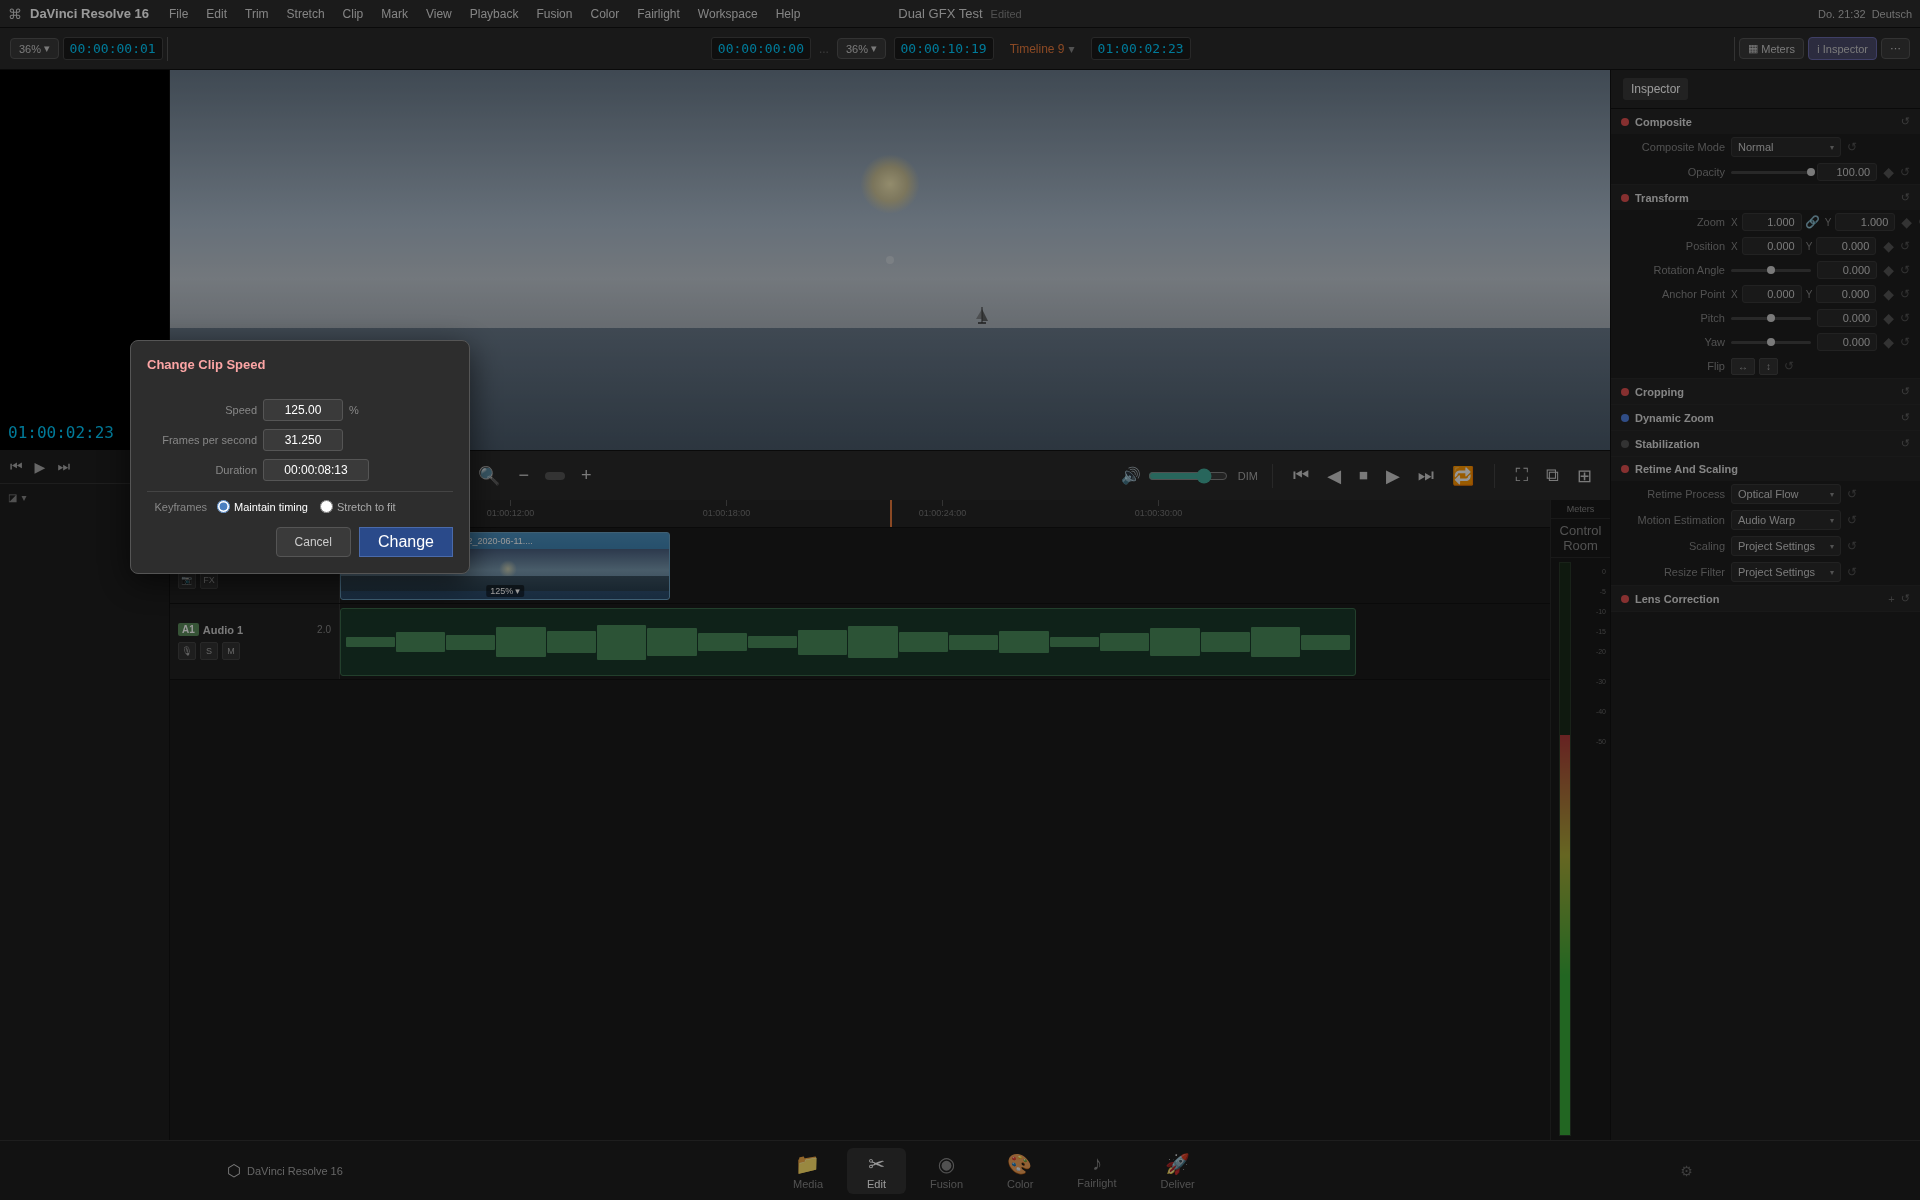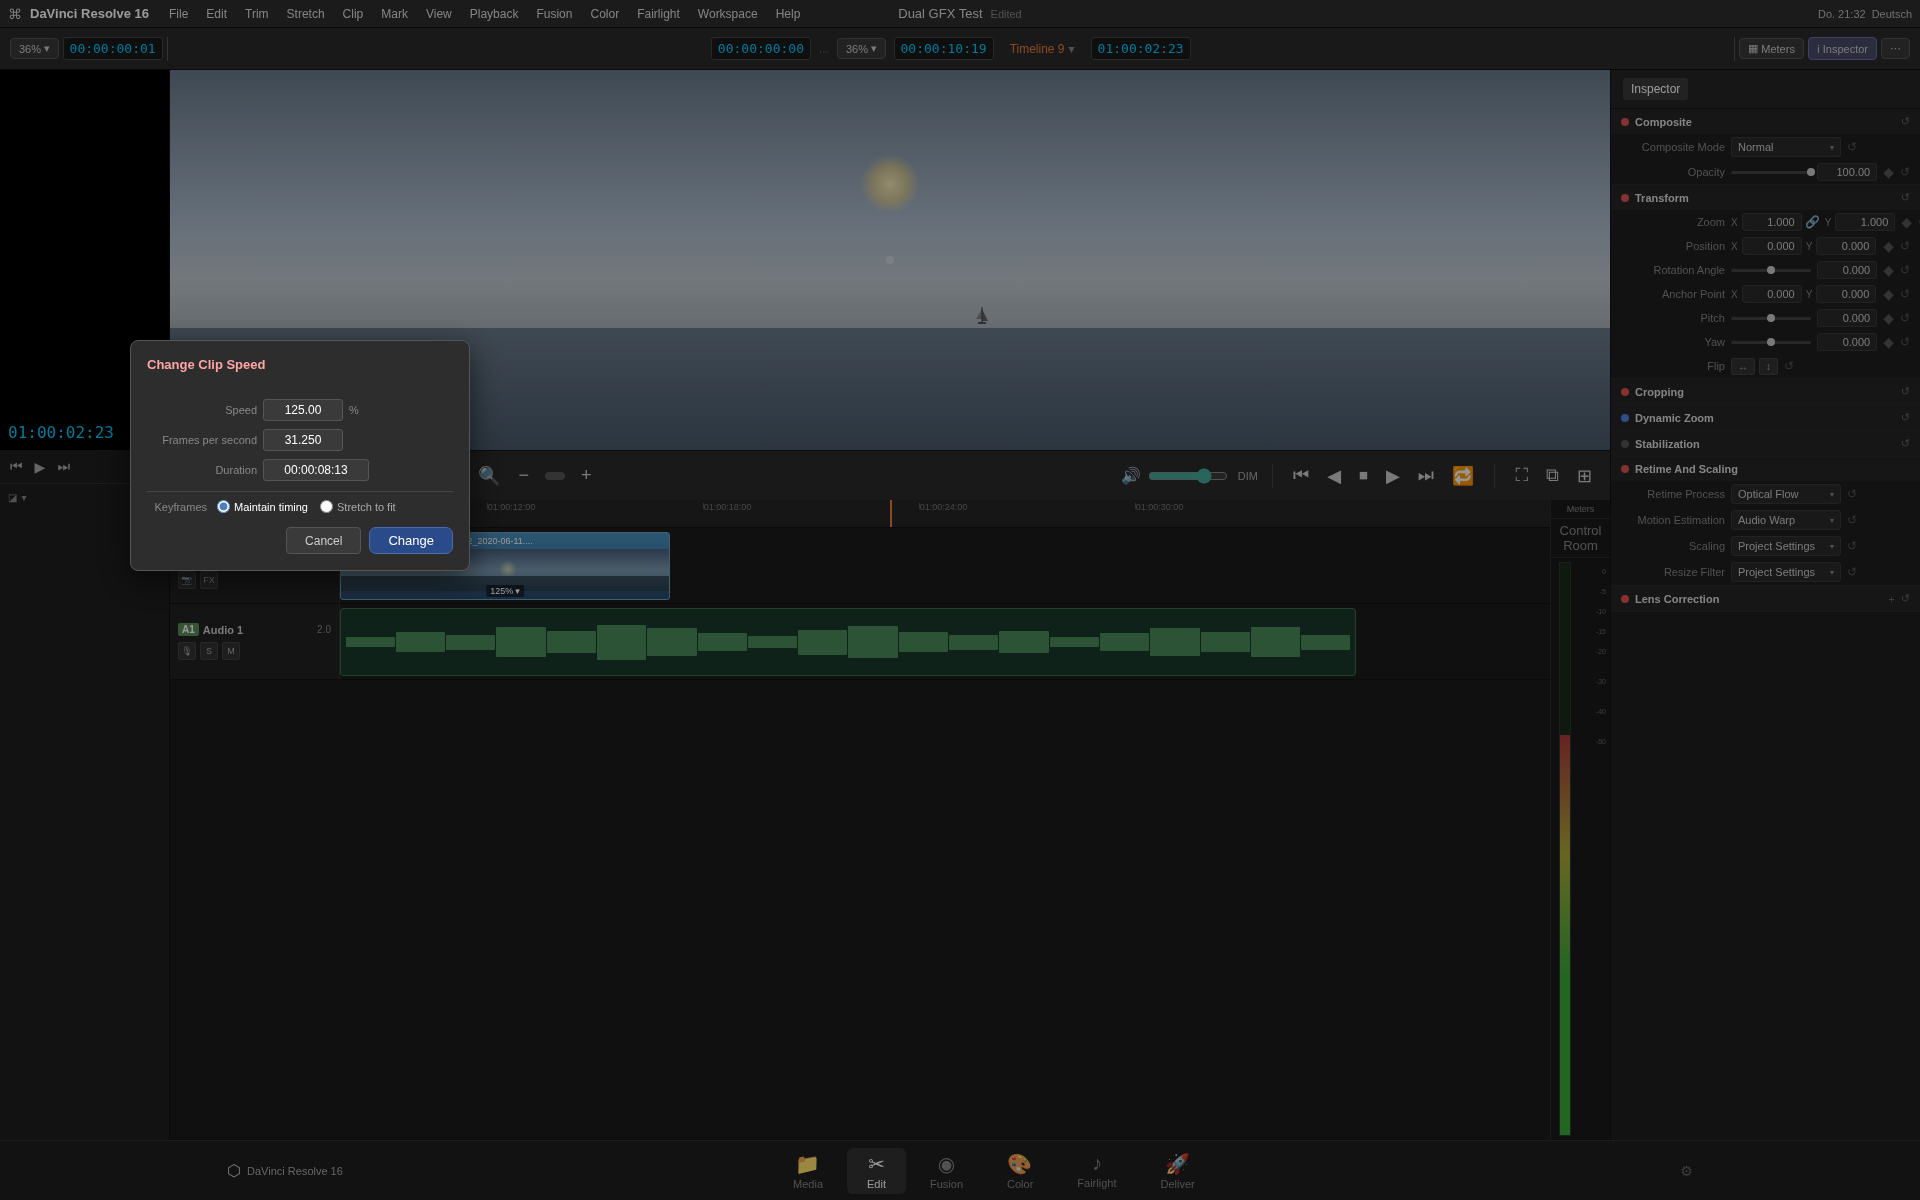--- a/index.html
+++ b/index.html
@@ -200,20 +200,21 @@
       align-items: center;
       padding: 0 8px;
       border-bottom: 1px solid #111;
       overflow: hidden;
       position: relative;
     }
     .ruler-mark {
       position: absolute;
       top: 0;
       display: flex;
+      flex-direction: column;
       align-items: center;
     }
     .ruler-line {
       width: 1px;
       height: 6px;
       background: #555;
     }
     .ruler-label {
       font-size: 9px;
       color: #777;
@@ -673,22 +674,22 @@
       padding: 5px 18px;
       border-radius: 4px;
       font-size: 12px;
       cursor: pointer;
     }
     .btn-change {
       background: #2a4a8a;
       border: 1px solid #4a6aaa;
       color: #fff;
       padding: 5px 18px;
-      border-radius: 7px;
-      font-size: 13px;
+      border-radius: 0;
+      font-size: 16px;
       cursor: pointer;
     }
 
     
     .right-panel::-webkit-scrollbar { width: 6px; }
     .right-panel::-webkit-scrollbar-track { background: #1a1a1a; }
     .right-panel::-webkit-scrollbar-thumb { background: #444; border-radius: 3px; }
 
     .flip-buttons {
       display: flex;

